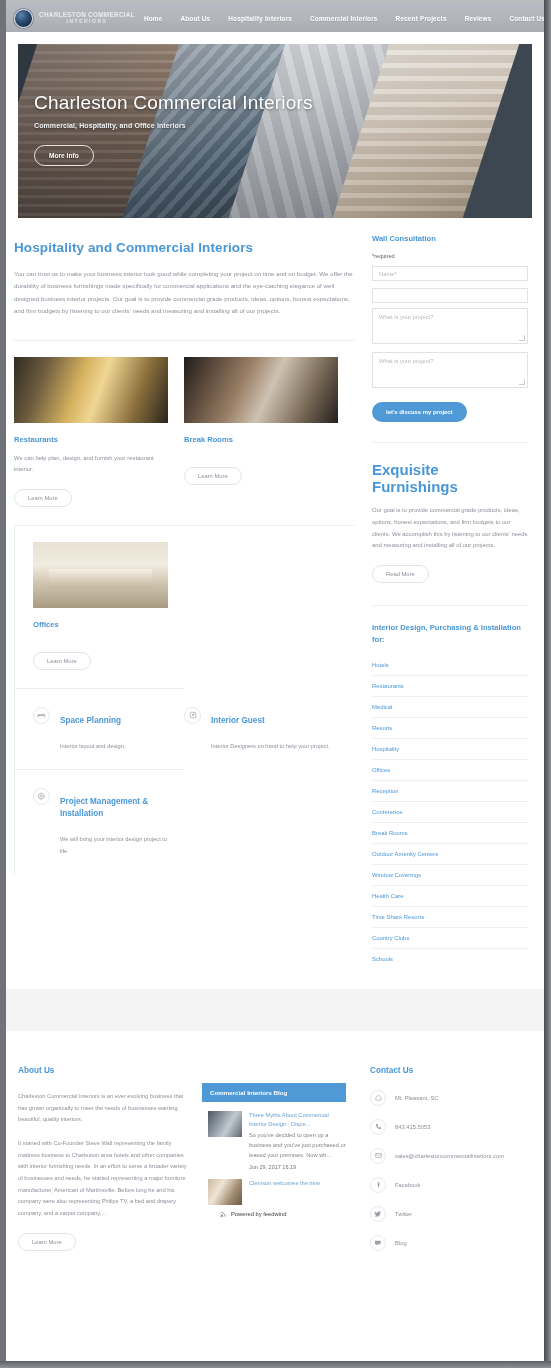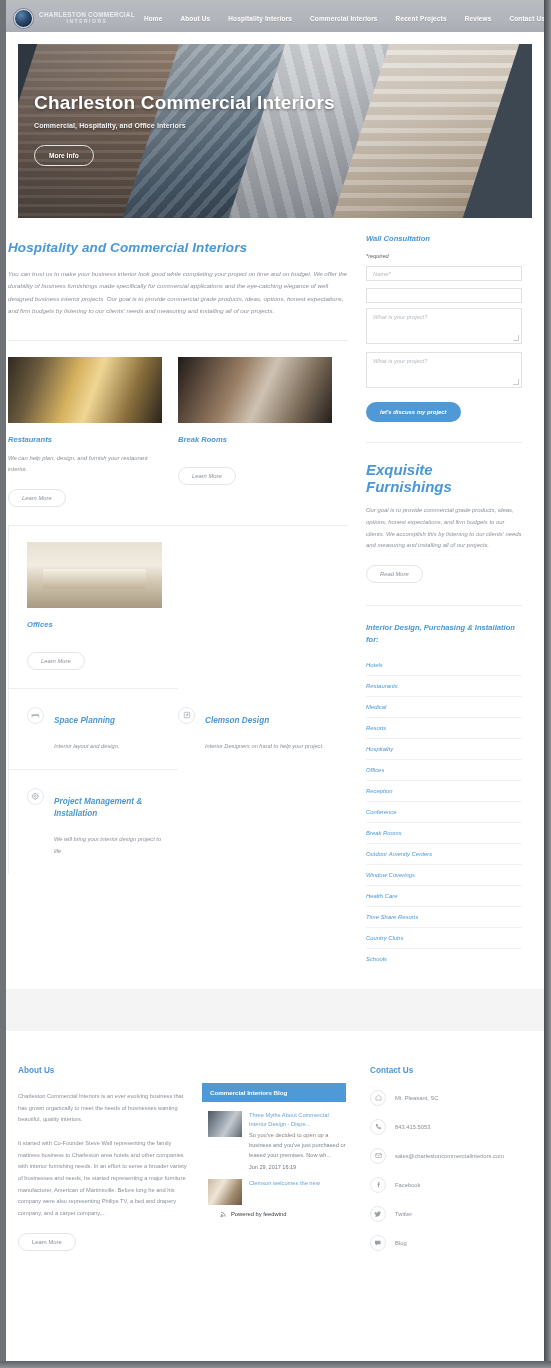--- a/index.html
+++ b/index.html
@@ -69,30 +69,30 @@
     transform:skewX(-18deg); }
   .s3::after{content:"";position:absolute;inset:0;
     background:repeating-linear-gradient(60deg, rgba(255,255,255,.2) 0 7px, rgba(140,140,145,.18) 7px 16px);}
   .s4 { left:342px; width:130px;
     background:linear-gradient(160deg,#f3efe9 0%,#ddd3c6 40%,#b7a895 75%,#8b7a66 100%);
     transform:skewX(-18deg); }
   .s4::after{content:"";position:absolute;inset:0;
     background:repeating-linear-gradient(to bottom, rgba(255,255,255,.18) 0 5px, rgba(120,105,90,.14) 5px 13px);}
   .hero-veil { position:absolute; inset:0; background:linear-gradient(to right, rgba(25,30,38,.42), rgba(25,30,38,.05) 58%, rgba(25,30,38,.02)); }
   .hero-copy { position:absolute; left:16px; top:48px; right:16px; }
-  .hero-title { color:#ffffff; font-size:19px; font-weight:bold; letter-spacing:.2px; text-shadow:0 1px 3px rgba(0,0,0,.45); }
+  .hero-title { color:#ffffff; font-size:19px; font-weight:normal; letter-spacing:.2px; text-shadow:0 1px 3px rgba(0,0,0,.45); }
   .hero-sub { color:#f2f4f6; font-size:7px; font-weight:bold; margin-top:8px; letter-spacing:.1px; text-shadow:0 1px 2px rgba(0,0,0,.5); }
   .hero-btn {
     display:inline-block; margin-top:16px; padding:6px 14px; border-radius:22px;
     border:1px solid rgba(255,255,255,.85); color:#ffffff; font-size:6.6px; font-weight:bold;
     text-shadow:0 1px 2px rgba(0,0,0,.4);
   }
 
   
-  .cols { display:flex; padding:0 2px; gap:0;font-style:italic; }
+  .cols { display:flex; padding:0 8px; gap:0; }
   .maincol { width:340px; padding-top:22px; }
   .sidecol { width:174px; padding:16px 0 0 18px; }
 
   .sec-title { color:#4a97d8; font-size:13.5px; font-weight:bold; letter-spacing:.1px; }
   .sec-body { color:#8a9099; font-size:6.2px; line-height:2.0; margin-top:13px; }
 
   
   .grid { display:flex; flex-wrap:wrap; margin-top:22px; border-top:1px solid #eceef0; }
   .cell { width:170px; border-bottom:1px solid #eceef0; padding:16px 16px 18px 0; }
   .cell.right { padding-left:18px; border-left:1px solid #eceef0; }
@@ -285,21 +285,21 @@
             </div>
           </div>
           <div class="fcell nb">
             <div class="ficon">
               <svg width="8" height="8" viewBox="0 0 16 16">
                   <rect x="2.5" y="2.5" width="11" height="11" rx="1" fill="none" stroke="#9aa0a7" stroke-width="1.3"></rect>
                   <path d="M5.5 10.5l1-2.6 3.2-3.2 1.6 1.6-3.2 3.2z" fill="#9aa0a7"></path>
                 </svg>
             </div>
             <div class="fbody">
-              <div class="f-h">Clemson Design</div>
+              <div class="f-h">Interior Guest</div>
               <div class="f-p">Interior Designers on hand to help your project.</div>
             </div>
           </div>
           <div class="fcell right nb">
             <div class="ficon">
               <svg width="8.5" height="8.5" viewBox="0 0 16 16">
                   <circle cx="8" cy="8" r="5.2" fill="none" stroke="#9aa0a7" stroke-width="1.3"></circle>
                   <circle cx="8" cy="8" r="1.8" fill="none" stroke="#9aa0a7" stroke-width="1.3"></circle>
                   <path d="M8 1.2v1.6M8 13.2v1.6M1.2 8h1.6M13.2 8h1.6" stroke="#9aa0a7" stroke-width="1.3"></path>
                 </svg>

